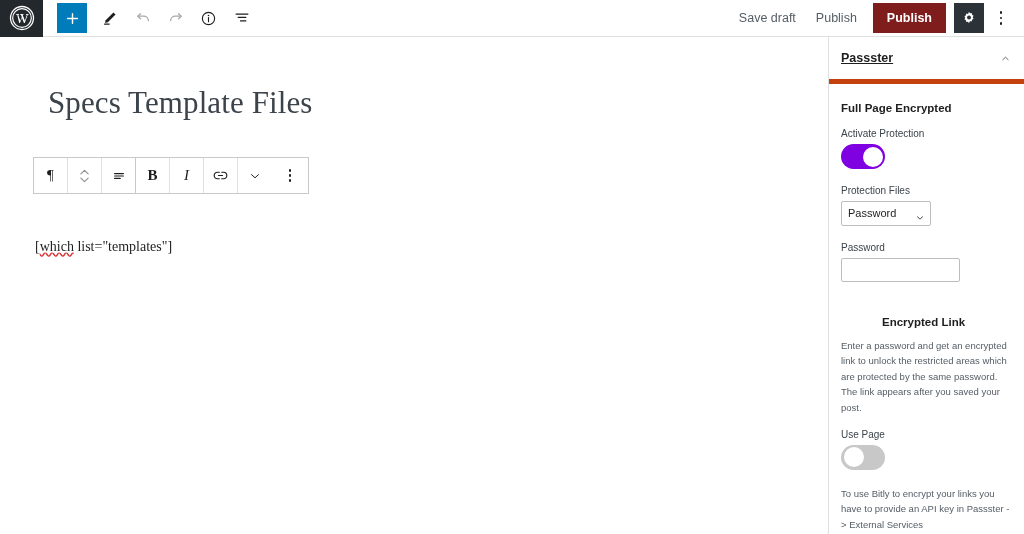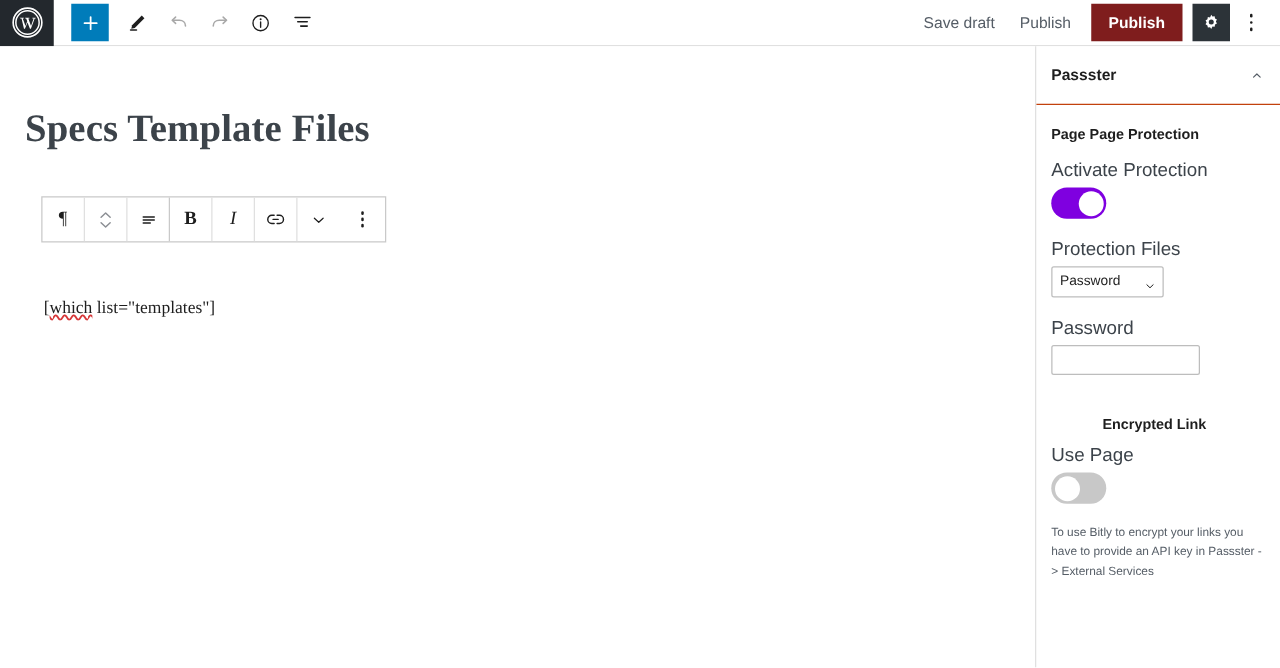--- a/index.html
+++ b/index.html
@@ -138,24 +138,24 @@
     top: 37px;
     left: 0;
     width: 828px;
     height: 497px;
     background: #ffffff;
     overflow: hidden;
   }
   .post-title {
     position: absolute;
     top: 48px;
-    left: 20px;
+    left: 48px;
     font-family: "Liberation Serif", serif;
     font-size: 31px;
-    font-weight: 700;
+    font-weight: 400;
     color: #3c434a;
     letter-spacing: 0.1px;
     white-space: nowrap;
   }
 
   
   .block-toolbar {
     position: absolute;
     top: 120px;
     left: 33px;
@@ -213,26 +213,27 @@
     right: 0;
     width: 196px;
     height: 497px;
     background: #ffffff;
     border-left: 1px solid #e0e0e0;
     box-sizing: border-box;
     overflow: hidden;
   }
   .panel-head {
     height: 47px;
-    border-bottom: 1px solid #c2410c;
+    border-bottom: 5px solid #c2410c;
     display: flex;
     align-items: center;
     padding: 0 12px;
     box-sizing: border-box;
     cursor: pointer;
+    text-decoration: underline;
   }
   .panel-title {
     font-size: 12.5px;
     font-weight: bold;
     color: #1e1e1e;
     flex: 1;
   }
   .chev {
     width: 14px;
     height: 14px;
@@ -244,21 +245,21 @@
     padding: 12px 12px 0 12px;
   }
   .sec-head {
     font-size: 11.5px;
     font-weight: bold;
     color: #1e1e1e;
     margin: 6px 0 14px 0;
   }
   .sec-head.tight { margin: 18px 0 10px 0; padding-left: 41px; }
   .field-label {
-    font-size: 15px;
+    font-size: 10px;
     color: #3c434a;
     margin-bottom: 5px;
   }
   .helptext {
     font-size: 9.5px;
     line-height: 1.62;
     color: #555d66;
     margin: 0 0 14px 0;
   }
 
@@ -472,21 +473,21 @@
       <span class="panel-title">Passster</span>
       <span class="chev">
         <svg width="11" height="11" viewBox="0 0 20 20" aria-hidden="true">
           <path d="M5.2 12.2L10 7.6l4.8 4.6" fill="none" stroke="#555d66" stroke-width="1.7" stroke-linecap="round" stroke-linejoin="round"></path>
         </svg>
       </span>
     </div>
 
     <div class="panel-body">
 
-      <div class="sec-head">Page Page Protection</div>
+      <div class="sec-head">Full Page Encrypted</div>
 
       <div class="field-label">Activate Protection</div>
       <div class="toggle on">
         <span class="knob"></span>
       </div>
 
       <div class="field-label">Protection Files</div>
       <div class="sel-wrap">
         <select class="sel">
           <option>Password</option>
@@ -496,20 +497,21 @@
             <path d="M5 7.6l5 4.8 5-4.8" fill="none" stroke="#1e1e1e" stroke-width="1.6" stroke-linecap="round" stroke-linejoin="round"></path>
           </svg>
         </span>
       </div>
 
       <div class="field-label">Password</div>
       <input class="txtinput" type="text" value="" style="">
 
       <div class="sec-head tight">Encrypted Link</div>
 
+      <p class="helptext">Enter a password and get an encrypted link to unlock the restricted areas which are protected by the same password. The link appears after you saved your post.</p>
 
       <div class="field-label">Use Page</div>
       <div class="toggle off">
         <span class="knob"></span>
       </div>
 
       <p class="helptext">To use Bitly to encrypt your links you have to provide an API key in Passster -&gt; External Services</p>
 
       
       

